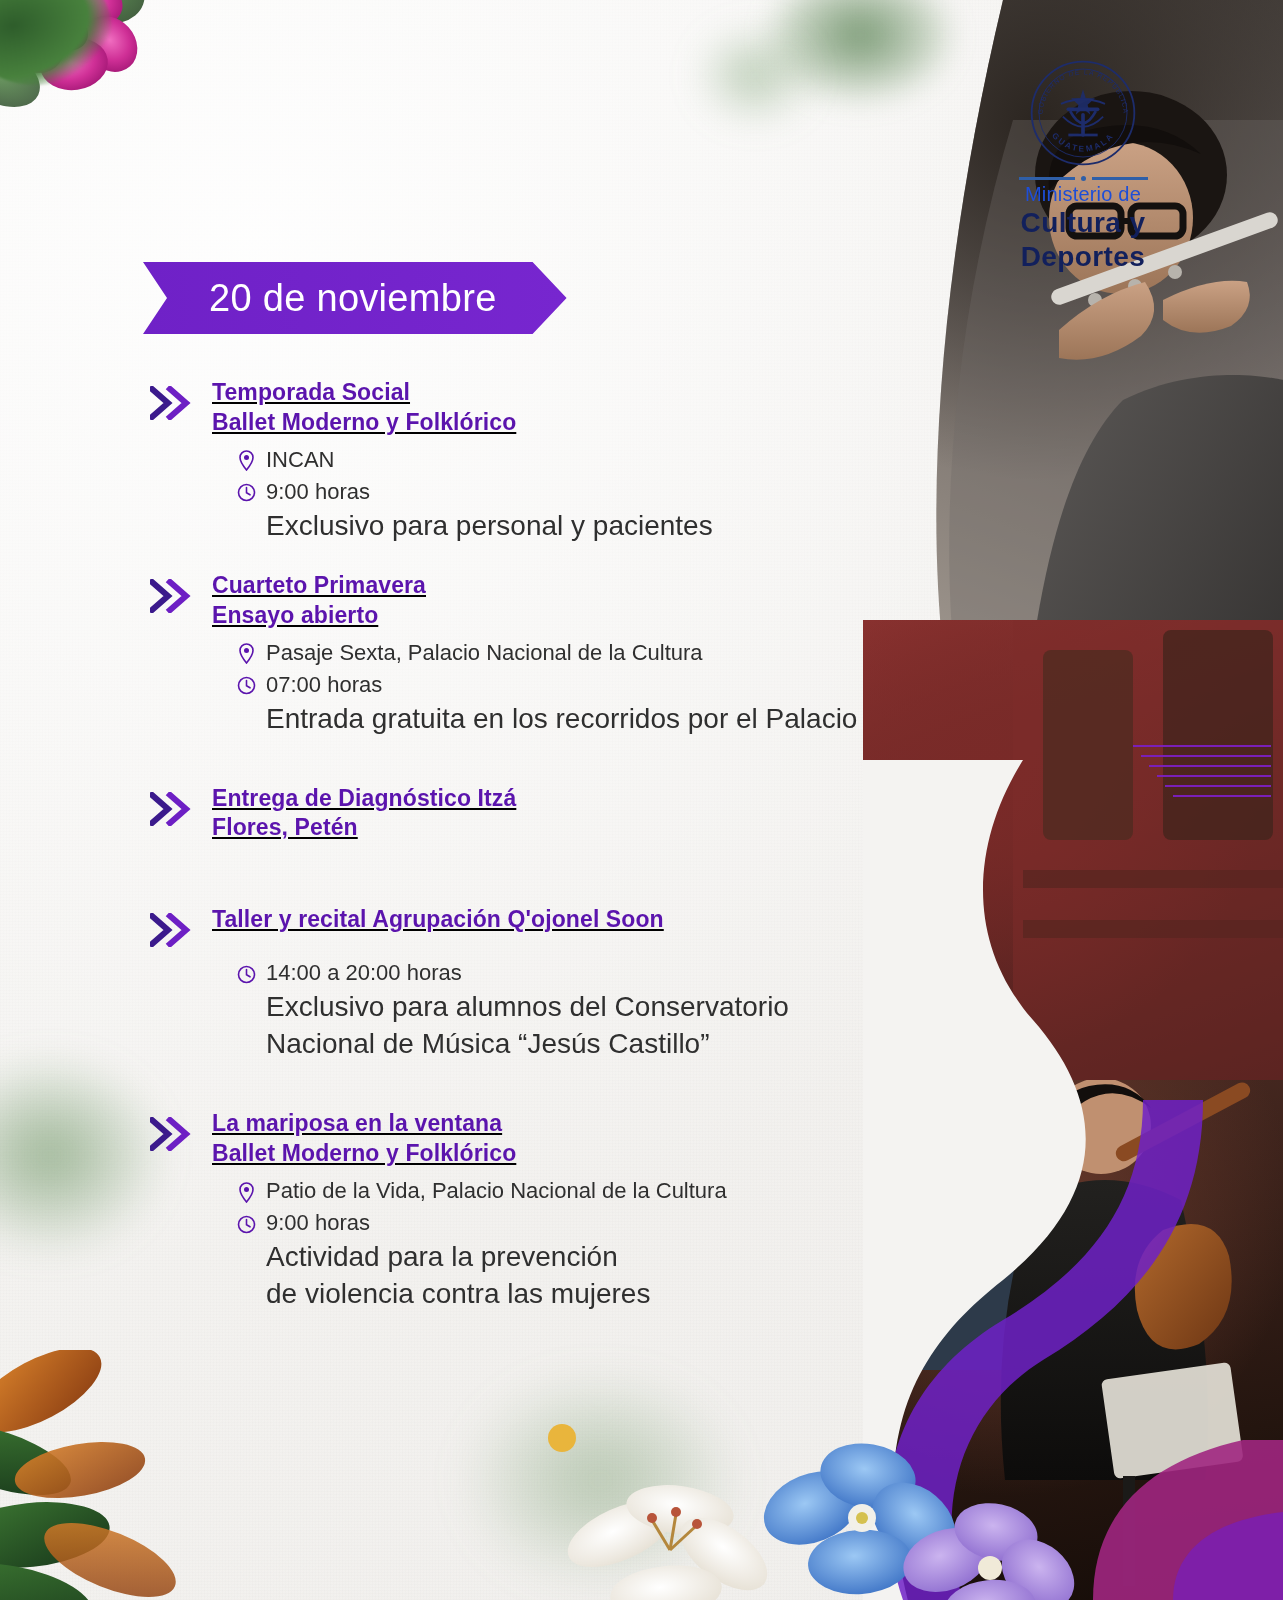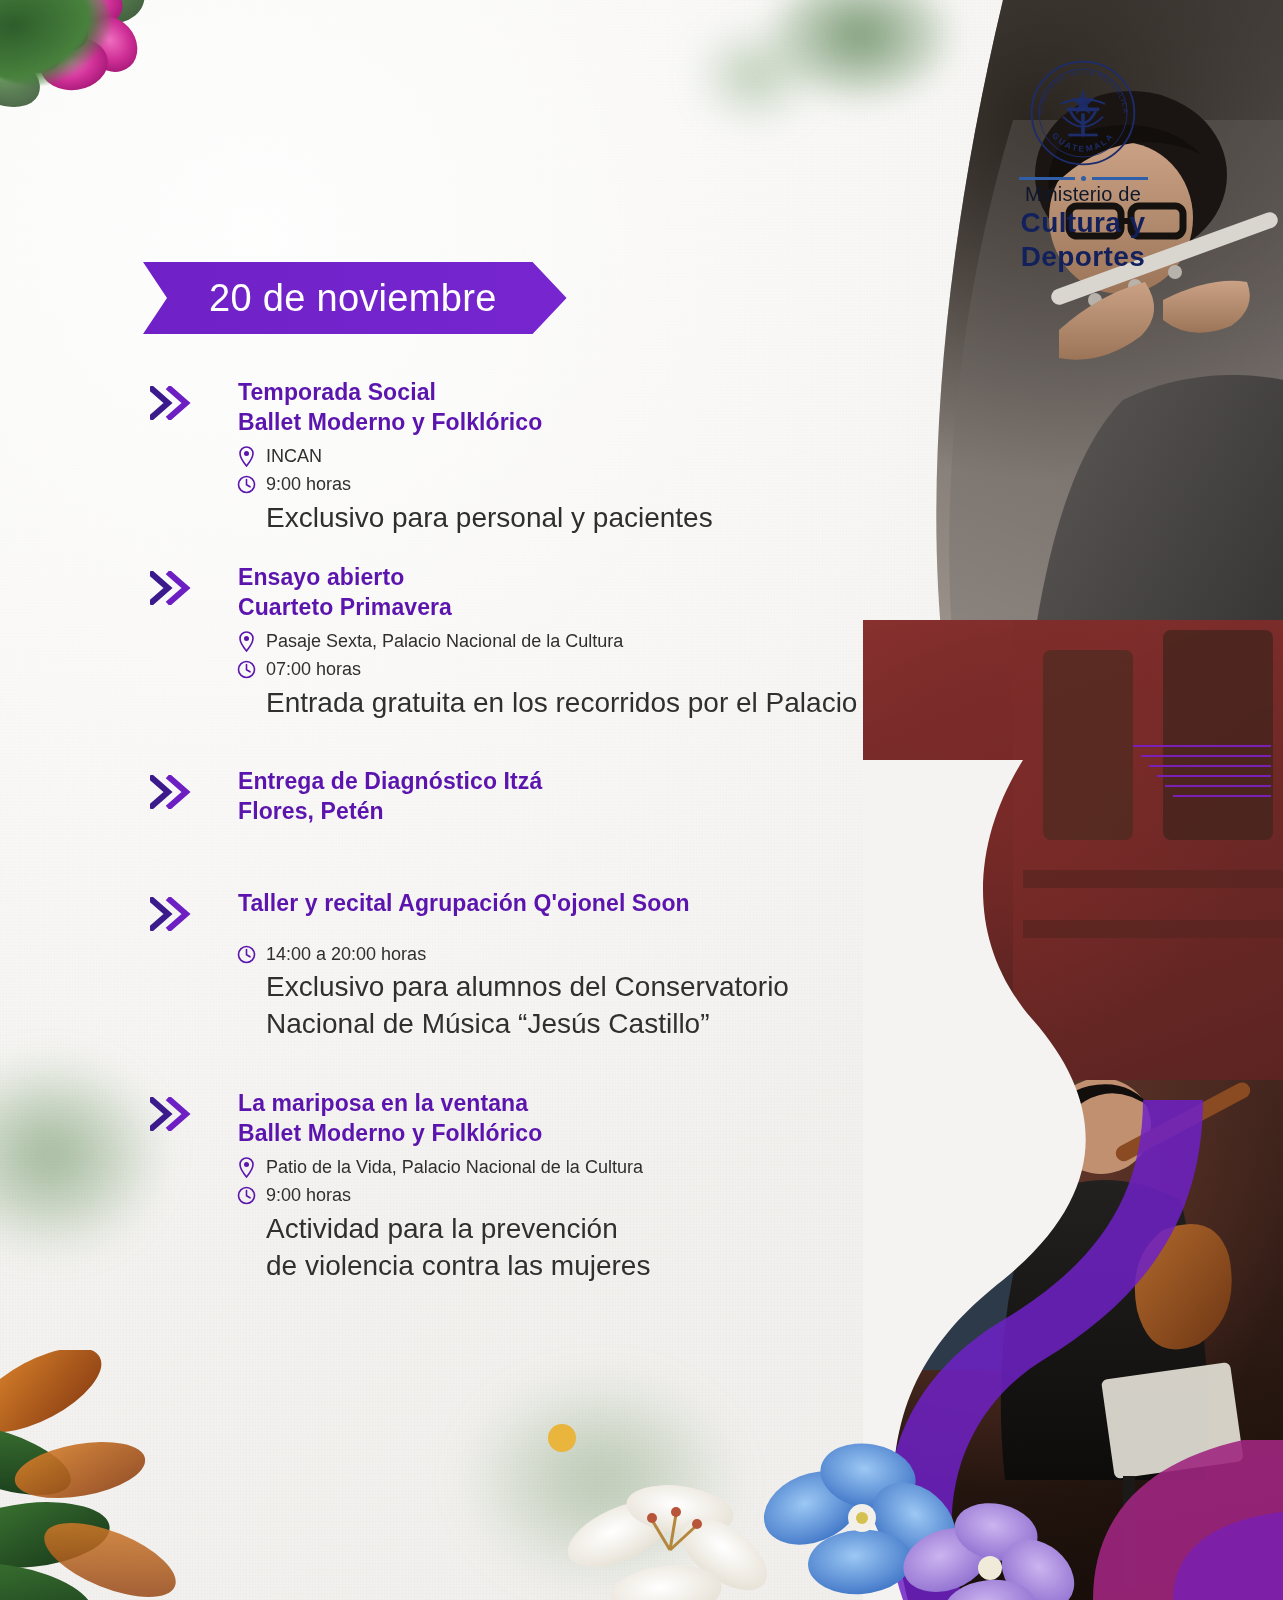--- a/index.html
+++ b/index.html
@@ -181,21 +181,21 @@
     background: #2f5fa8;
   }
   .gov-rule span.dot {
     display: block;
     width: 5px; height: 5px;
     background: #2f5fa8;
     border-radius: 50%;
   }
   .gov-min {
     font-size: 20px;
-    color: #0f172a;
+    color: #1d4ed8;
     letter-spacing: .2px;
     line-height: 1.15;
   }
   .gov-min-strong {
     font-size: 28px;
     font-weight: bold;
     color: #12205c;
     letter-spacing: .4px;
     line-height: 1.2;
   }
@@ -235,39 +235,40 @@
   .event {
     position: relative;
     margin-bottom: 26px;
   }
   .chev {
     position: absolute;
     left: 0; top: 8px;
     width: 44px; height: 34px;
   }
   .event-titles {
-    margin-left: 88px;
+    margin-left: 62px;
+    text-decoration: underline;
   }
   .event-title {
     color: #5b14ad;
     font-size: 23px;
     font-weight: bold;
     line-height: 1.30;
     letter-spacing: .1px;
   }
   .event-details {
     margin-left: 86px;
     margin-top: 6px;
   }
   .detail-row {
     display: flex;
-    align-items: center;
+    align-items: flex-end;
     gap: 10px;
     color: #2f2f2f;
-    font-size: 18px;
+    font-size: 22px;
     line-height: 1.32;
     margin-bottom: 2px;
   }
   .detail-icon {
     flex: 0 0 auto;
     width: 20px; height: 26px;
     display: flex;
     align-items: center;
     justify-content: center;
     color: #5b14ad;
@@ -558,22 +559,22 @@
     </div>
 
     <div class="event gap-lg">
       <div class="chev">
         <svg width="44" height="34" viewBox="0 0 44 34">
           <path d="M2 3 L 18 17 L 2 31" fill="none" stroke="#3b1a8c" stroke-width="6" stroke-linecap="square"></path>
           <path d="M20 3 L 36 17 L 20 31" fill="none" stroke="#6d1fc4" stroke-width="6" stroke-linecap="square"></path>
         </svg>
       </div>
       <div class="event-titles">
+        <div class="event-title">Cuarteto Primavera</div>
         <div class="event-title">Ensayo abierto</div>
-        <div class="event-title">Cuarteto Primavera</div>
       </div>
       <div class="event-details">
         <div class="detail-row">
           <span class="detail-icon">
             <svg width="17" height="21" viewBox="0 0 17 21">
                 <path d="M8.5 1 C4.9 1 2 3.9 2 7.5 C2 12 8.5 20 8.5 20 C8.5 20 15 12 15 7.5 C15 3.9 12.1 1 8.5 1 Z" fill="none" stroke="#5b14ad" stroke-width="1.6"></path>
                 <circle cx="8.5" cy="7.4" r="2.5" fill="#5b14ad"></circle>
               </svg>
           </span>
           <span class="detail-text">Pasaje Sexta, Palacio Nacional de la Cultura</span>

